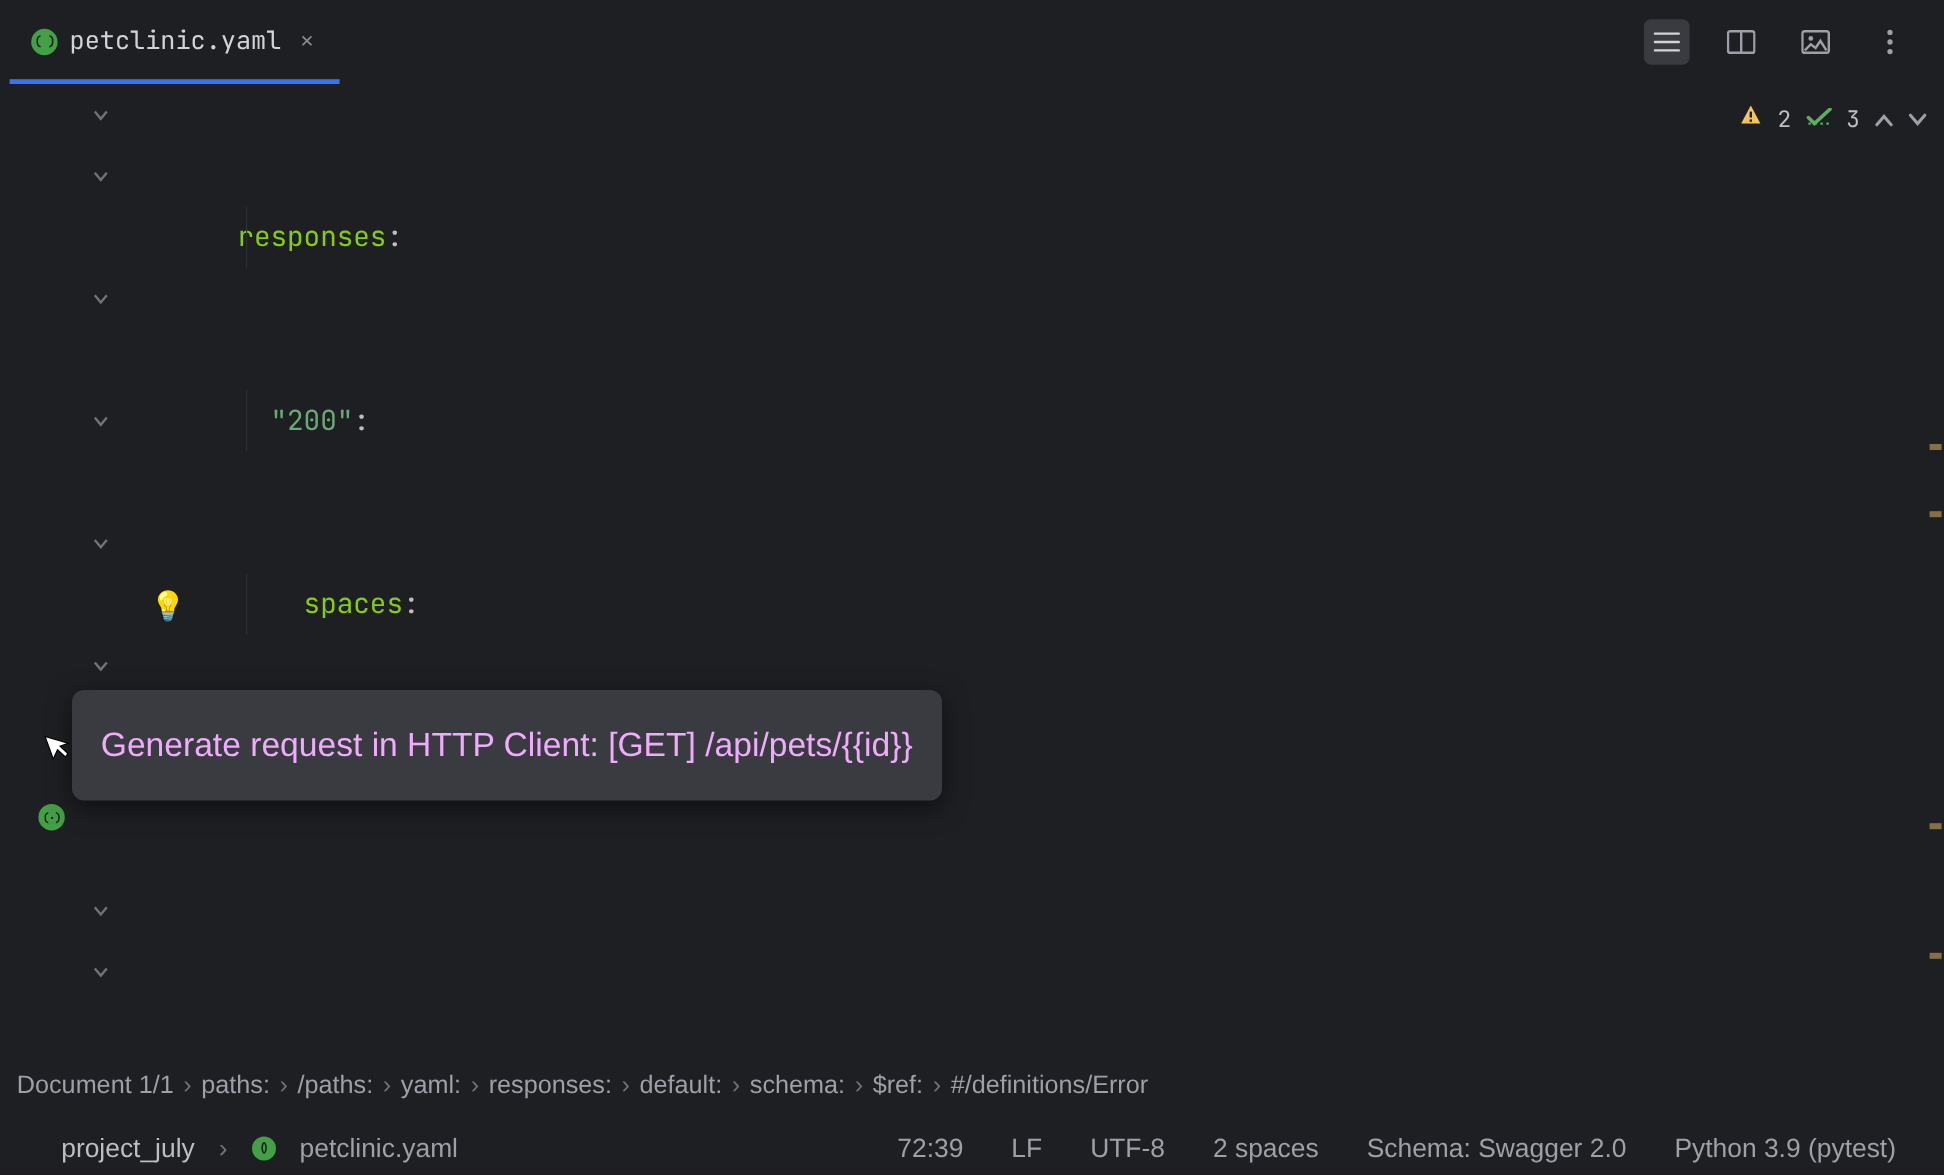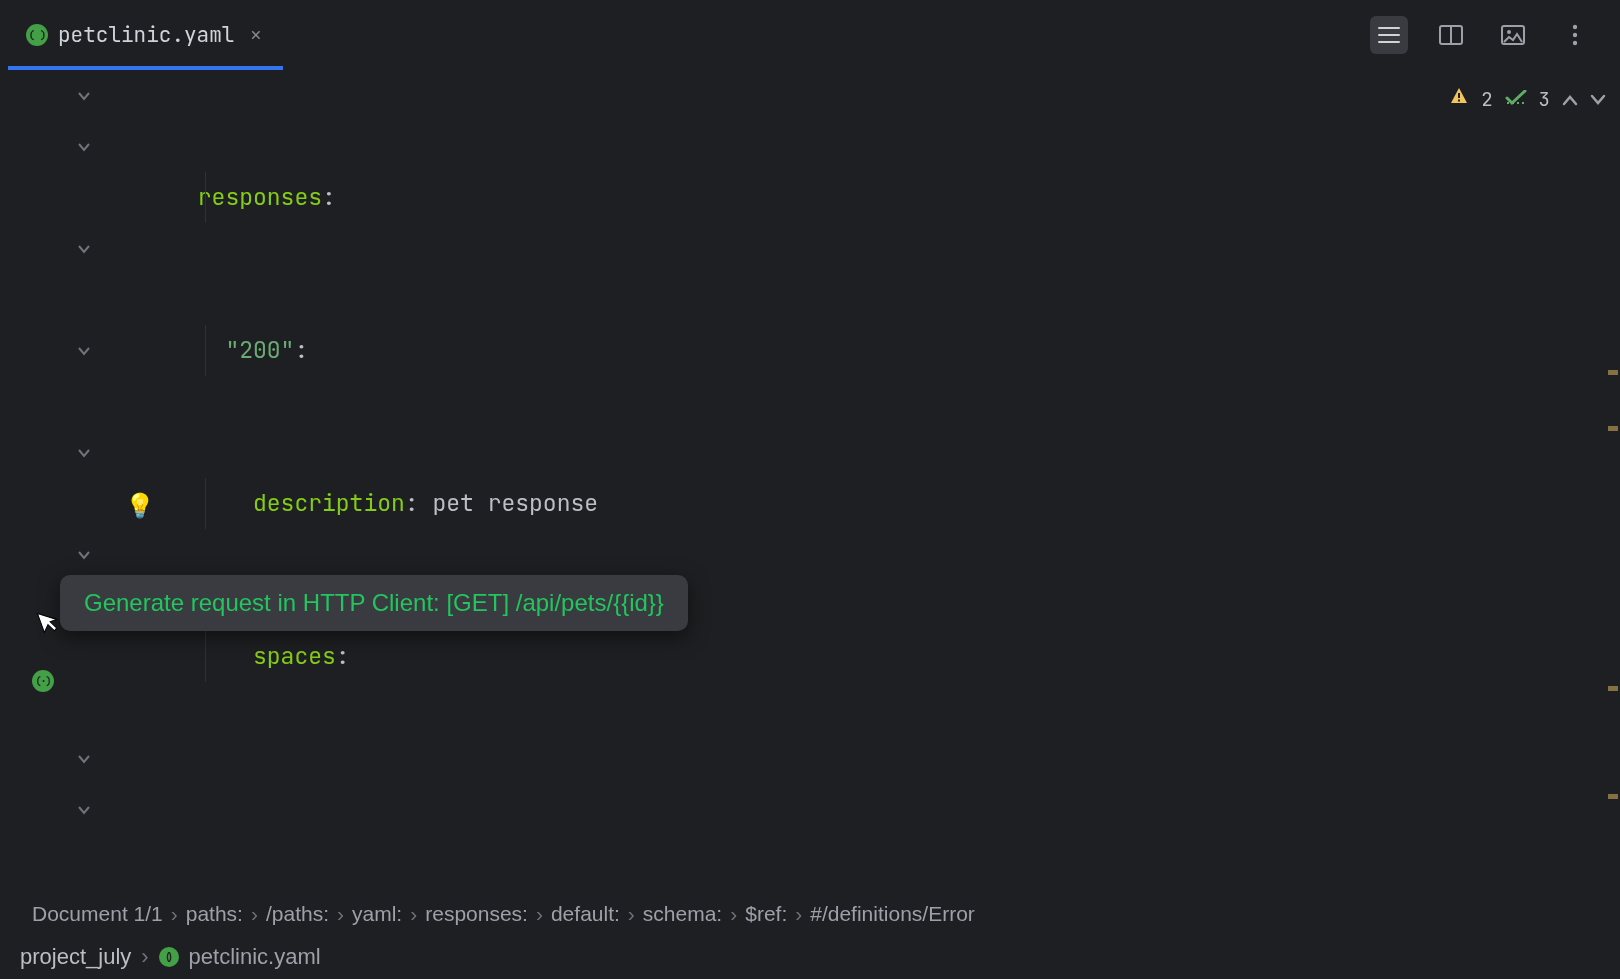--- a/index.html
+++ b/index.html
@@ -149,24 +149,24 @@
     color:#f2c55c;
     z-index:4;
   }
 
   
   .tooltip {
     position: absolute;
     left: 60px;
     top: 575px;
     background: #393b40;
-    color: #22c55e;
+    color: #f0abfc;
     font-family: -apple-system, "Segoe UI", sans-serif;
-    font-size: 24px;
-    padding: 14px 24px;
+    font-size: 28px;
+    padding: 30px 24px;
     border-radius: 10px;
     box-shadow: 0 6px 20px rgba(0,0,0,.5);
     z-index: 20;
   }
   .cursor-arrow {
     position:absolute;
     left:40px; top:608px;
     z-index:21;
     color:#fff;
     font-size:22px;
@@ -192,45 +192,44 @@
   }
   .stripe-mark{ position:absolute; right:2px; width:10px; height:5px; background:#857042; }
 
   
   .breadcrumbs {
     position: absolute;
     left: 0; right: 0;
     bottom: 45px;
     height: 41px;
     display: flex;
-    align-items: center;
+    align-items: flex-start;
     gap: 8px;
     font-family: -apple-system, "Segoe UI", sans-serif;
     font-size: 21px;
     color: #9da0a8;
     padding-left: 14px;
     background:#1e1f22;
-    margin-left:18px;
   }
   .crumb { color: #9da0a8; }
   .crumb-sep { color: #6f737a; }
 
   
   .status-bar {
     position: absolute;
     left: 0; right: 0; bottom: 0;
     height: 45px;
     display: flex;
     align-items: center;
     font-family: -apple-system, "Segoe UI", sans-serif;
     font-size: 22px;
     color: #9da0a8;
     background:#1e1f22;
   }
-  .status-left { display:flex; align-items:center; gap:10px; padding-left:20px;}
+  .status-left { display:flex; align-items:center; gap:20px; padding-left:4px;margin-left:47px;}
   .status-left .proj { color:#bcbec4; }
   .status-left .file-icon-sm{
     width:20px;height:20px;border-radius:50%;background:#43a047;display:flex;align-items:center;justify-content:center;
   }
   .status-left .file-icon-sm::after{content:"()";font-size:10px;color:#1e1f22;font-weight:bold;letter-spacing:-1px;}
   .status-right{ margin-left:auto; display:flex; gap:40px; padding-right:40px; color:#9da0a8;}
   .chev-r{color:#6f737a;}
 </style>
 </head>
 <body>
@@ -353,21 +352,20 @@
       <div class="fold"></div>
     </div>
   </div>
 
   <div class="bulb">💡</div>
   <div class="gutter-run-icon"></div>
 
   <div class="code">
     <div class="line"><span class="indent-guide" style="left:90px"></span>      <span class="tok-key">responses</span><span class="tok-txt">:</span></div>
     <div class="line"><span class="indent-guide" style="left:90px"></span>        <span class="tok-strq">"200"</span><span class="tok-txt">:</span></div>
-    <div class="line"><span class="indent-guide" style="left:90px"></span>          <span class="tok-key">description</span><span class="tok-txt">: </span><span class="tok-txt">pet response</span></div>
     <div class="line"><span class="indent-guide" style="left:90px"></span>          <span class="tok-key">spaces</span><span class="tok-txt">:</span></div>
     
     
     
     
     
     
     
     
     
@@ -412,13 +410,21 @@
   <span class="crumb">#/definitions/Error</span>
 </div>
 
 <div class="status-bar">
   <div class="status-left">
     <span class="proj">project_july</span>
     <span class="chev-r">›</span>
     <span class="file-icon-sm"></span>
     <span>petclinic.yaml</span>
   </div>
+  <div class="status-right">
+    <span>72:39</span>
+    <span>LF</span>
+    <span>UTF-8</span>
+    <span>2 spaces</span>
+    <span>Schema: Swagger 2.0</span>
+    <span>Python 3.9 (pytest)</span>
+  </div>
 </div>
 
 </body></html>

